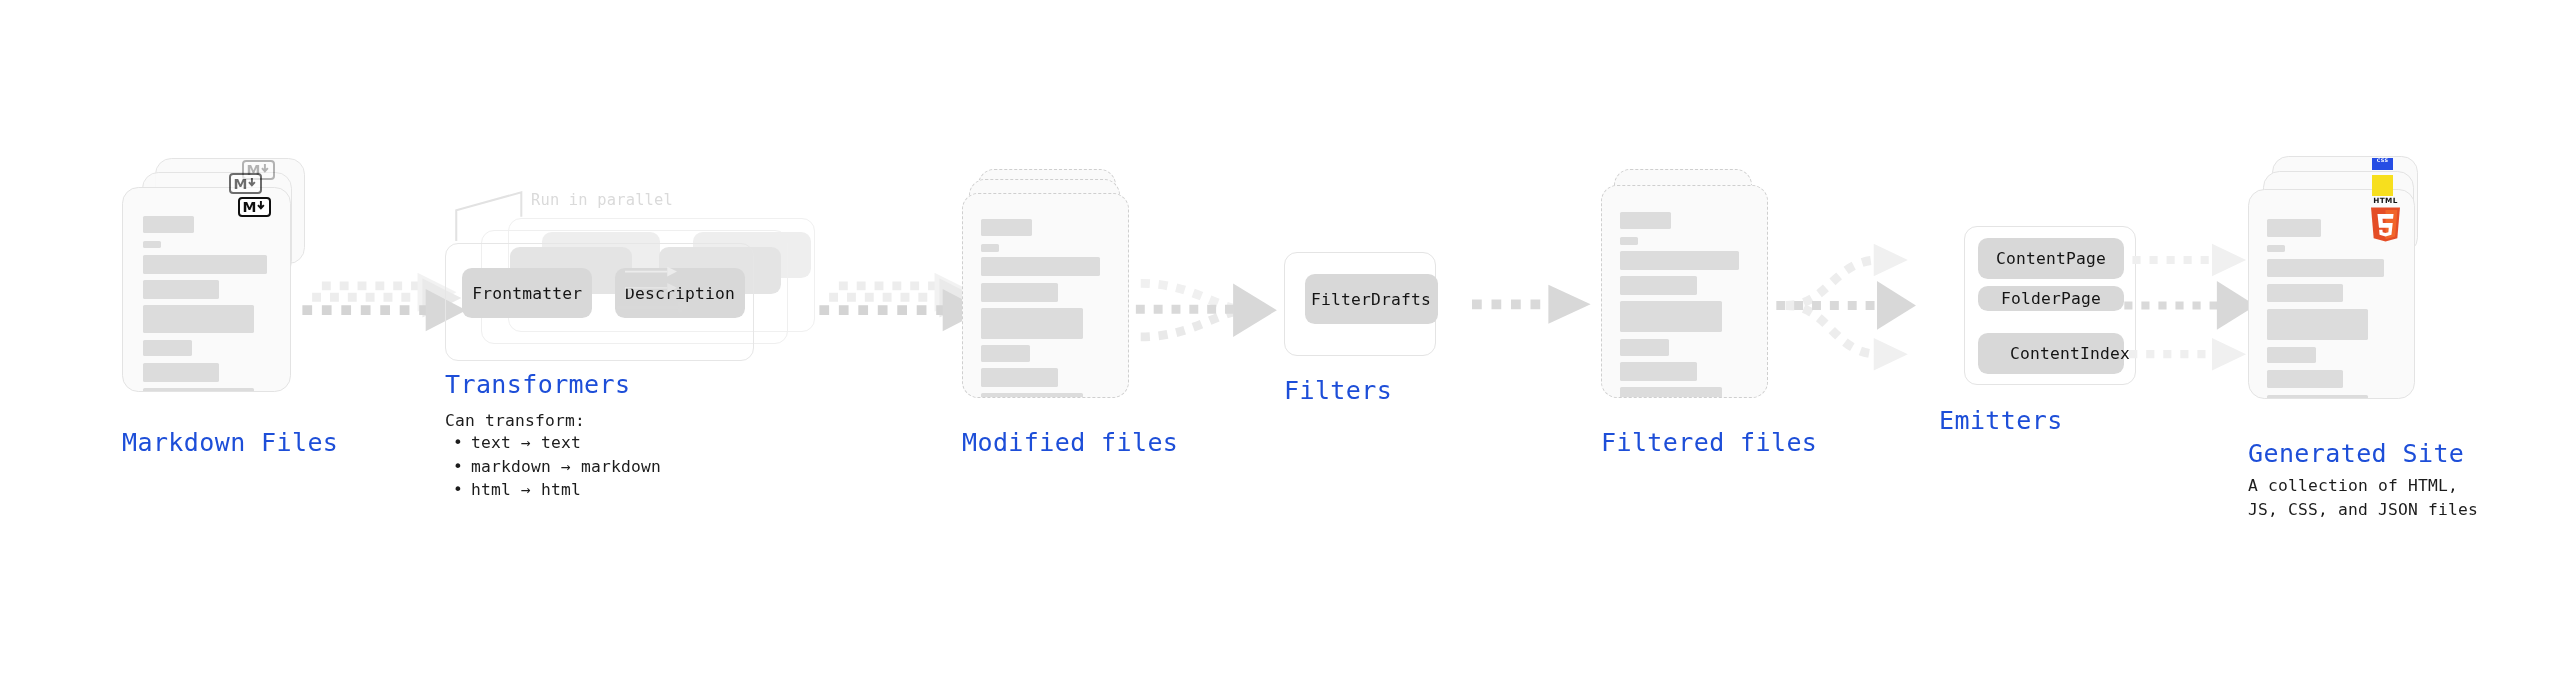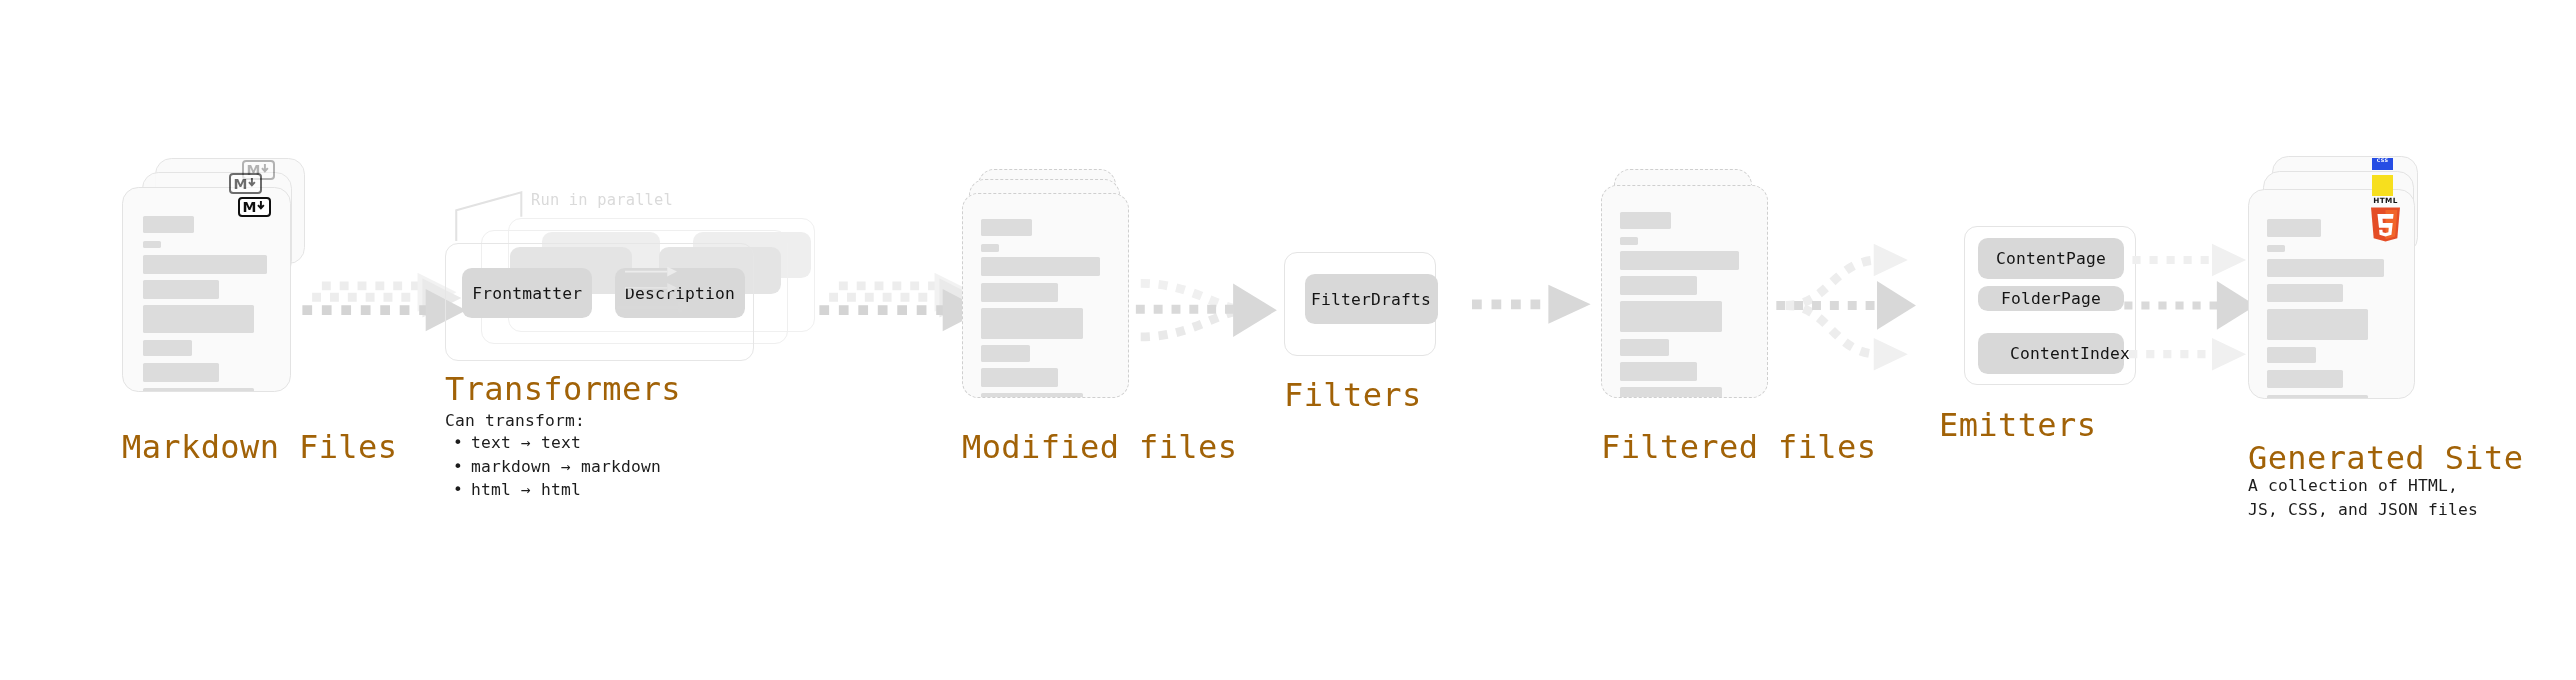--- a/index.html
+++ b/index.html
@@ -10,21 +10,21 @@
     -webkit-font-smoothing:antialiased;
   }
   #stage{position:relative;width:2576px;height:681px;}
 
   
   .abs{position:absolute;}
 
   
   .stage-title{
     font-family:"DejaVu Sans Mono","Liberation Mono",monospace;
-    font-size:32px;font-weight:400;color:#a16207;
+    font-size:25px;font-weight:400;color:#1d4ed8;
     letter-spacing:0.4px;white-space:nowrap;
   }
   .stage-sub{
     font-family:"DejaVu Sans Mono","Liberation Mono",monospace;
     font-size:16.3px;line-height:23.6px;color:#1c1c1c;
     white-space:pre;letter-spacing:0.2px;
   }
 
   
   .docstack{position:absolute;}

